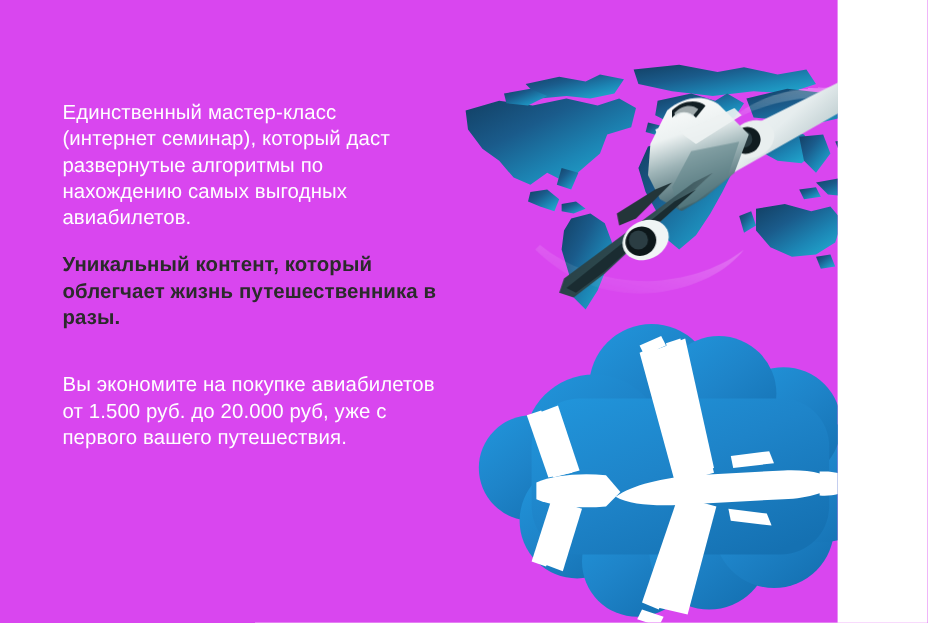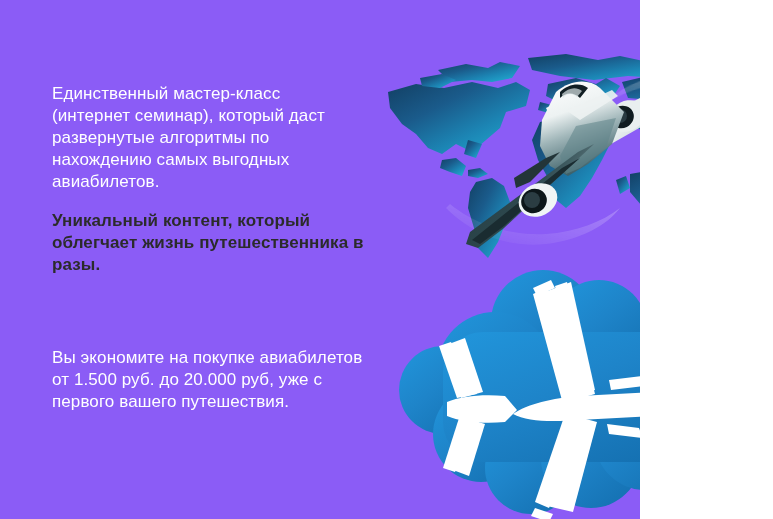--- a/index.html
+++ b/index.html
@@ -8,23 +8,23 @@
     padding: 0;
   }
   body {
     width: 773px;
     height: 519px;
     overflow: hidden;
     font-family: "Liberation Sans", sans-serif;
   }
   #slide {
     position: relative;
-    width: 640px;
+    width: 698px;
     height: 519px;
-    background: #8b5cf6;
+    background: #d946ef;
     overflow: hidden;
   }
 
   
   #text-column {
     position: absolute;
     left: 52px;
     top: 66px;
     width: 320px;
   }
@@ -36,21 +36,21 @@
   }
   .text-block.light {
     color: #FFFFFF;
     font-weight: 400;
   }
   .text-block.dark {
     color: #2B2B2B;
     font-weight: 700;
   }
   .gap-small { margin-top: 4px; }
-  .gap-large { margin-top: 71px; }
+  .gap-large { margin-top: 34px; }
 
   
   .art {
     position: absolute;
   }
   #world-map-art {
     left: 380px;
     top: 48px;
     width: 393px;
     height: 230px;

